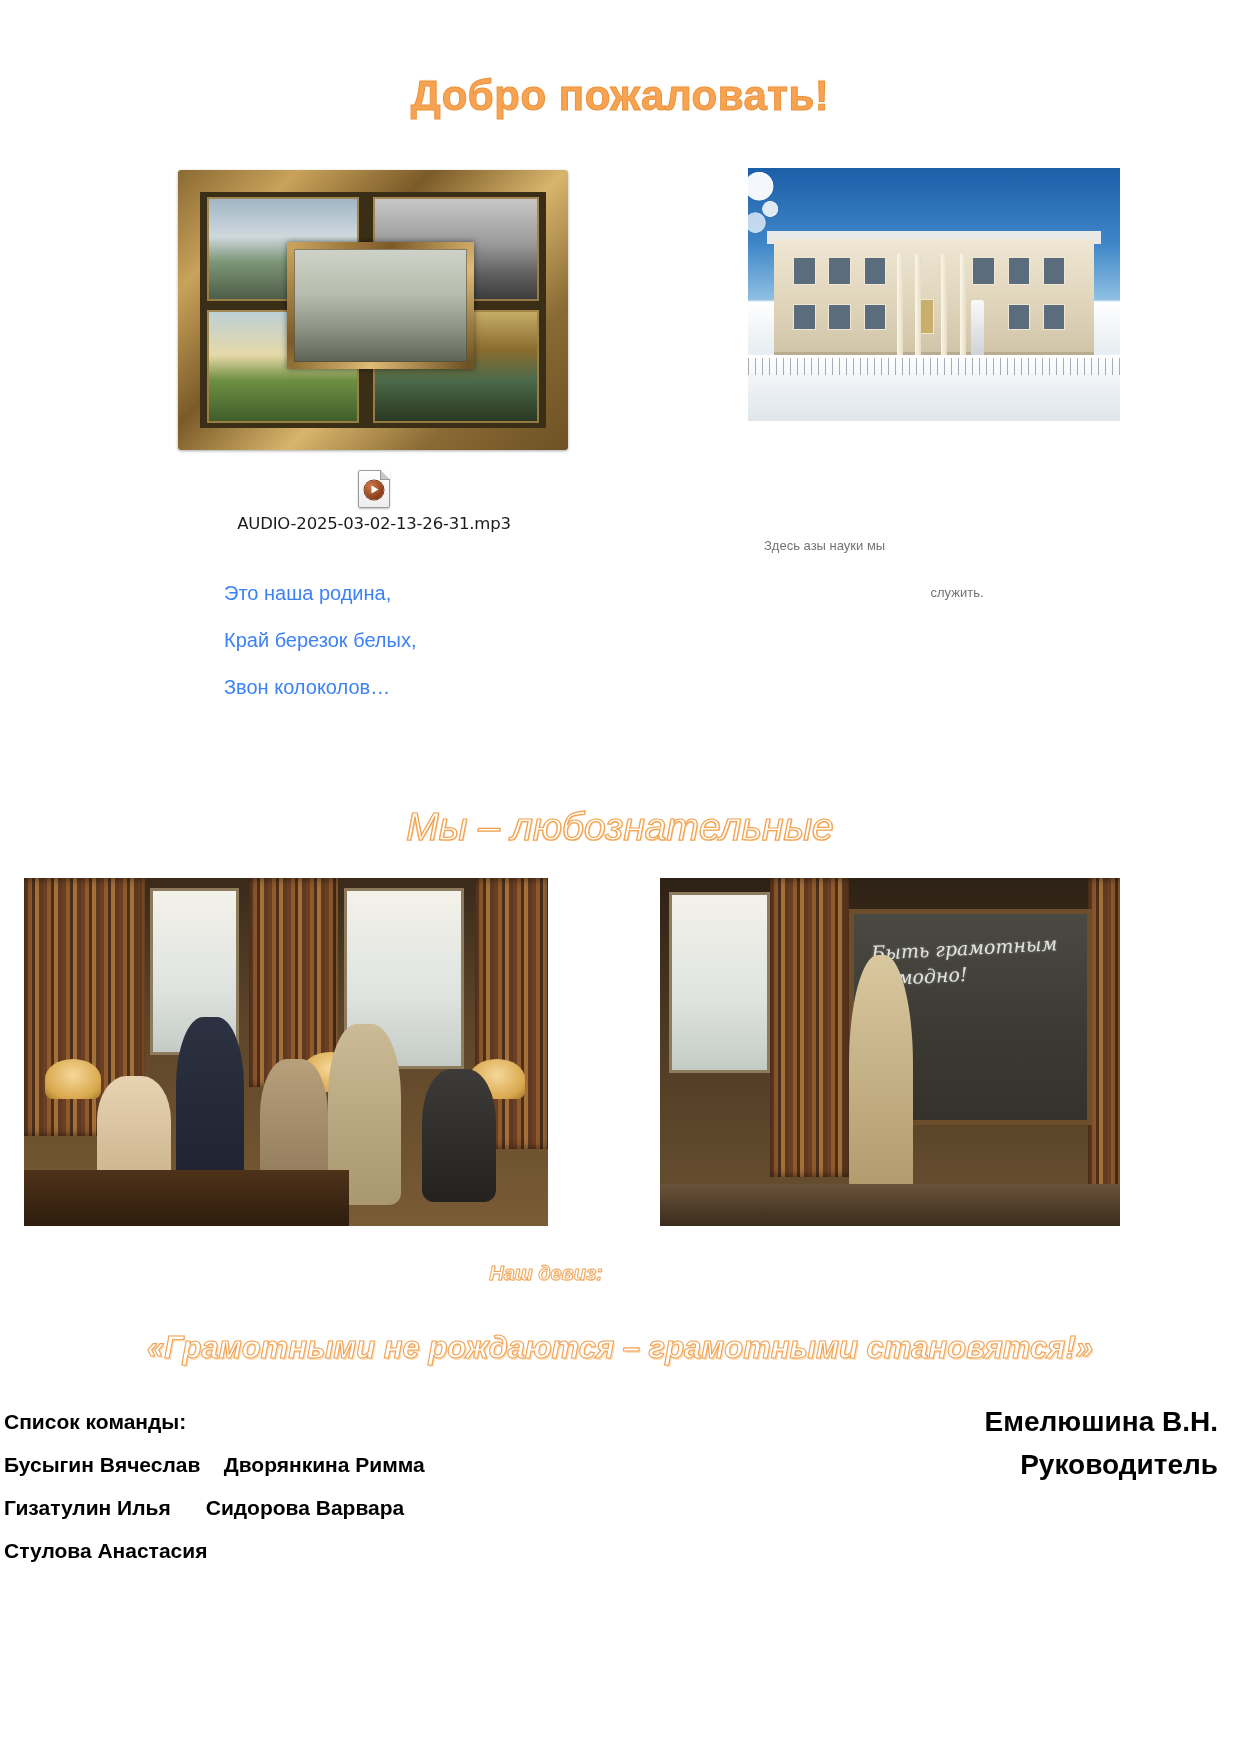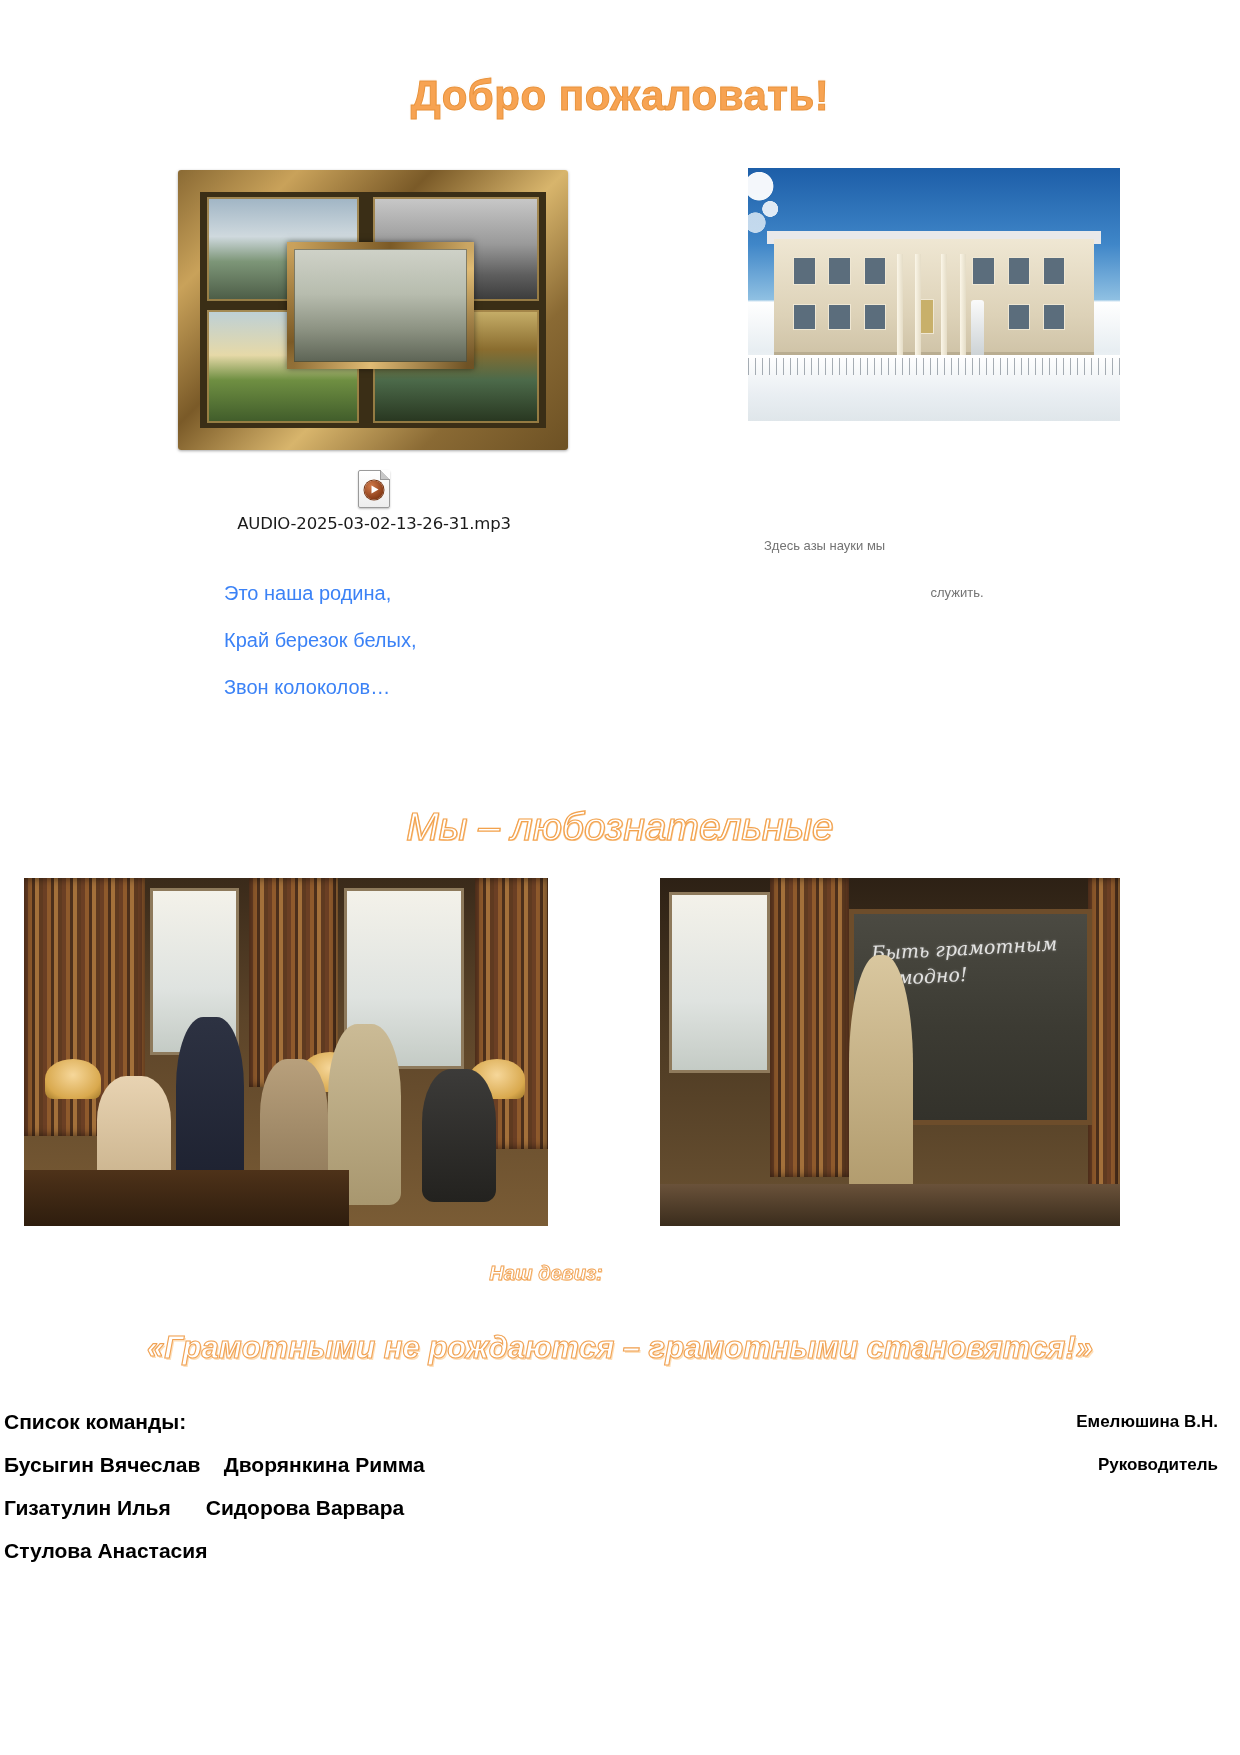--- a/index.html
+++ b/index.html
@@ -325,21 +325,21 @@
     font-weight: bold;
     line-height: 43px;
     color: #000000;
   }
   .team .row { white-space: pre; }
   .leader {
     position: absolute;
     right: 22px;
     top: 1400px;
     text-align: right;
-    font-size: 17px;
+    font-size: 28px;
     font-weight: bold;
     line-height: 43px;
     color: #000000;
   }
 </style>
 </head>
 <body>
 
 <div class="title-main">Добро пожаловать!</div>
 

